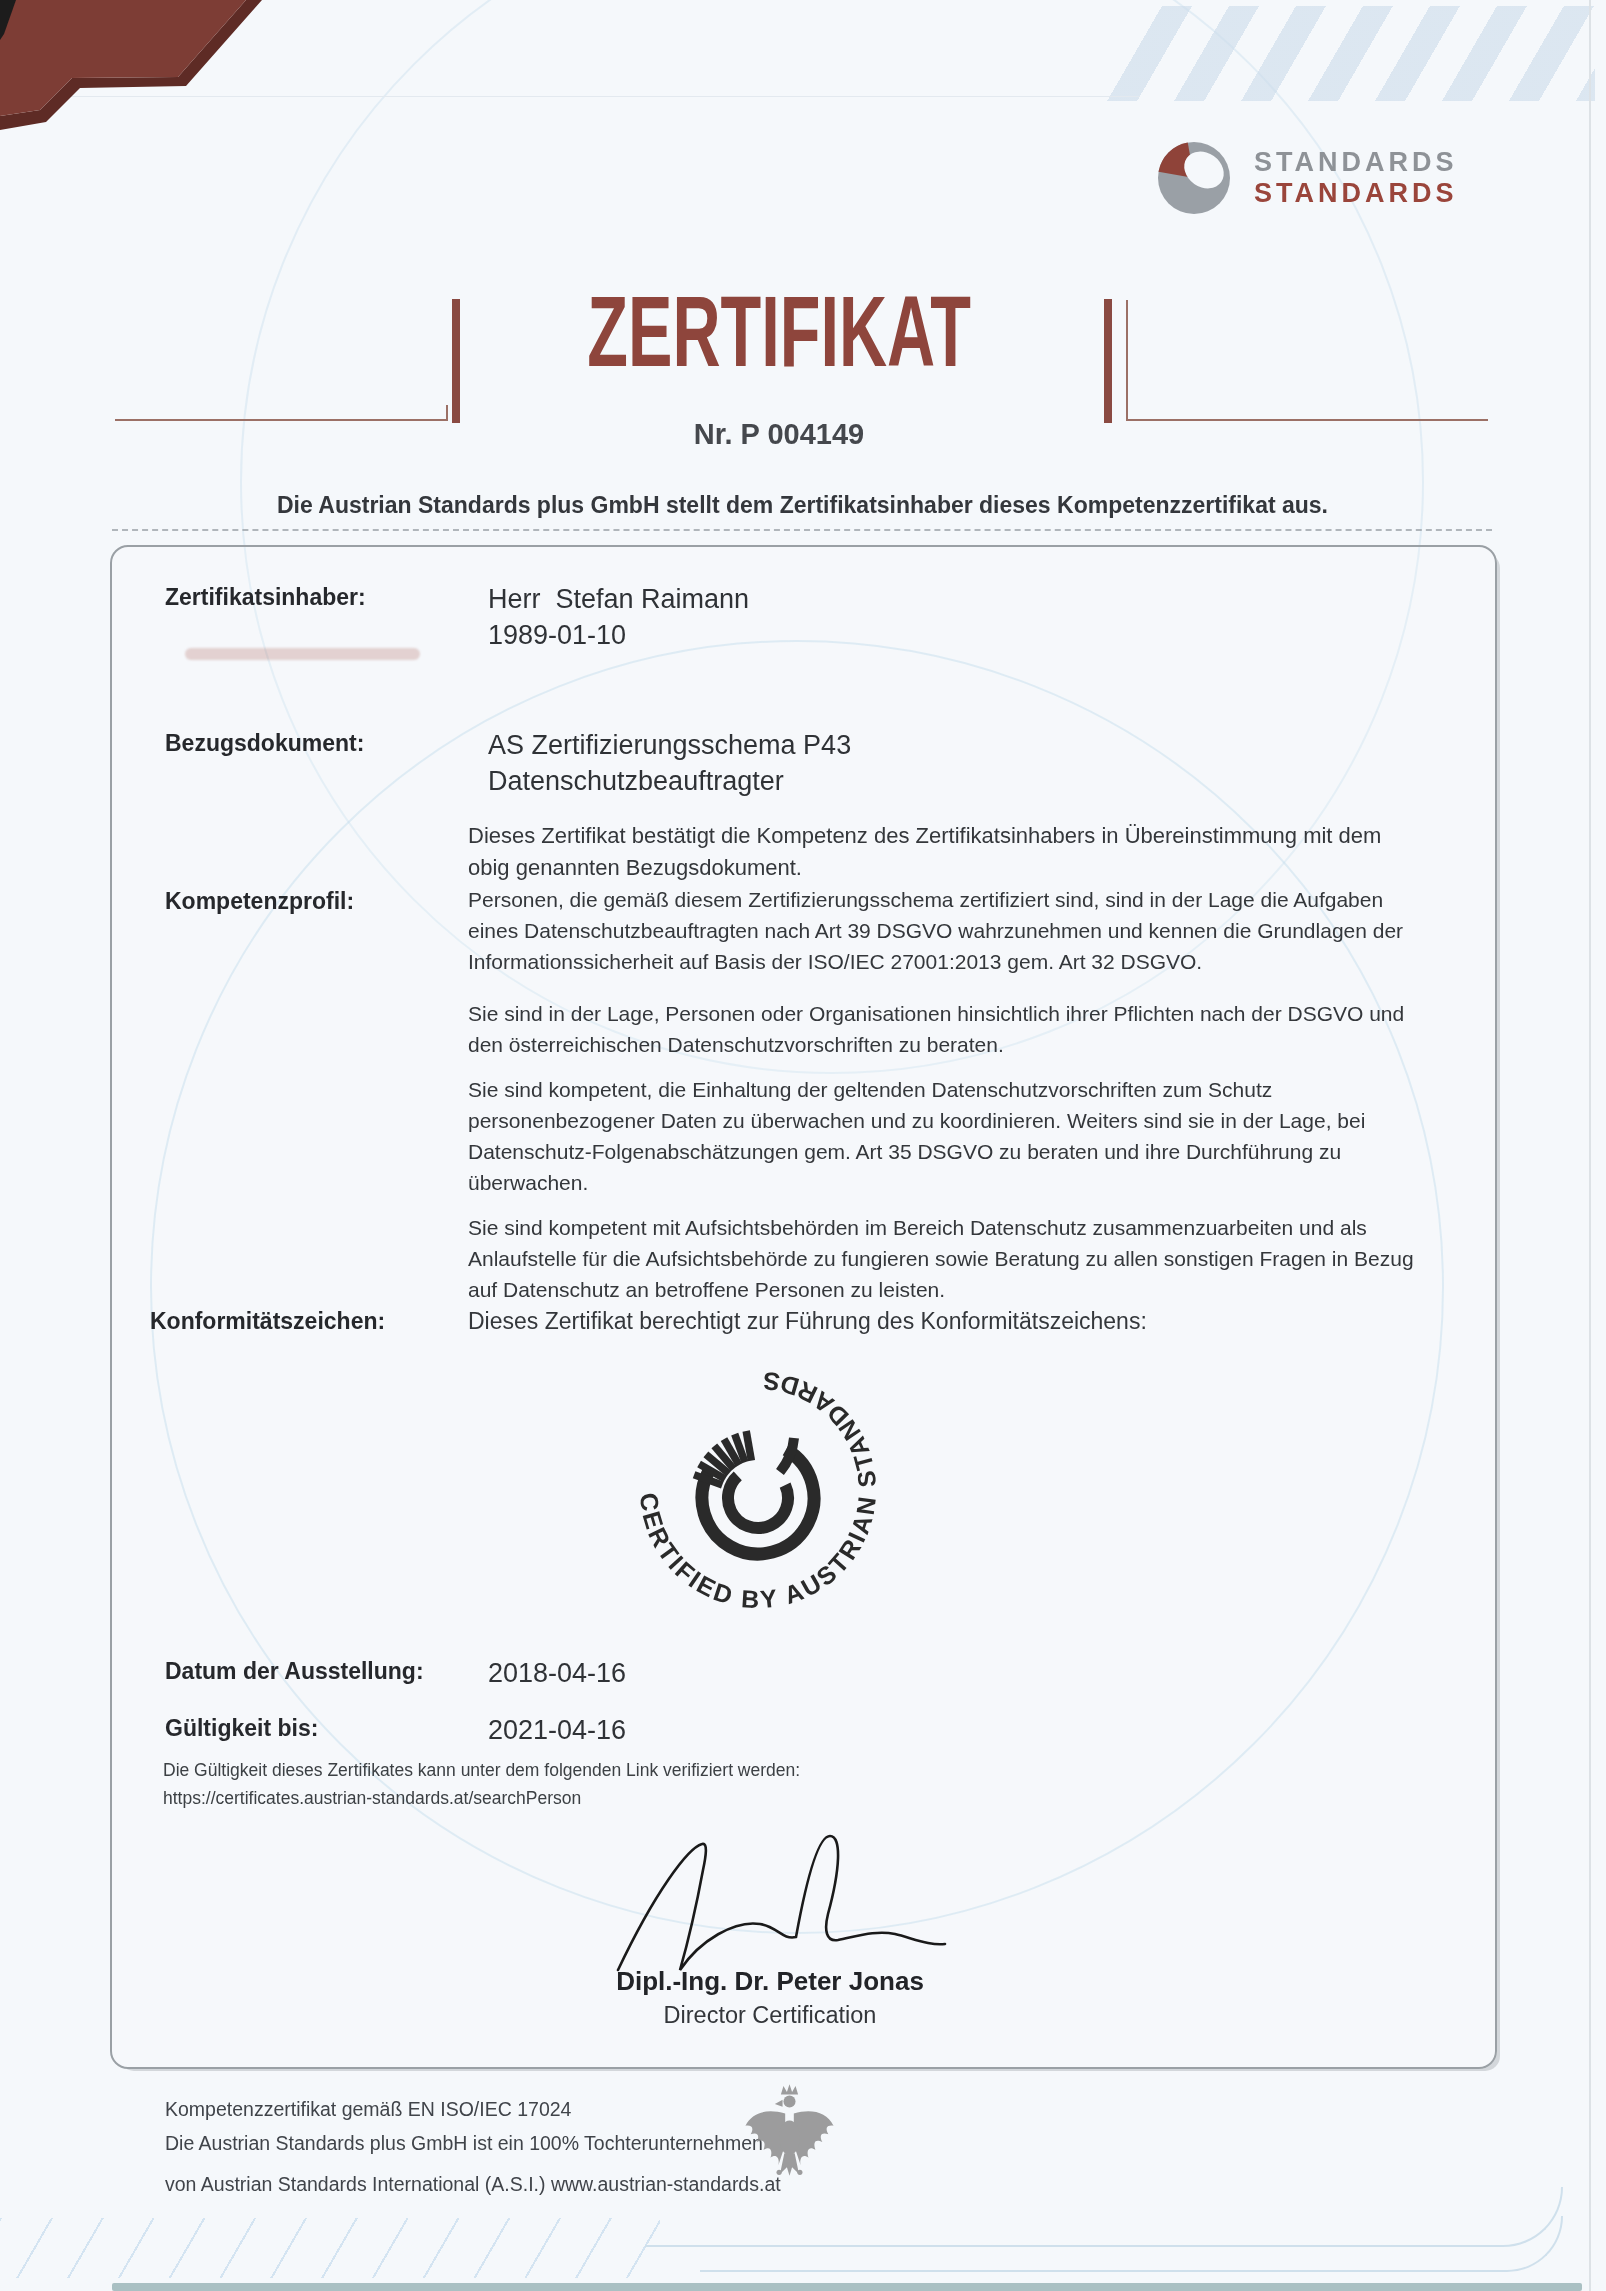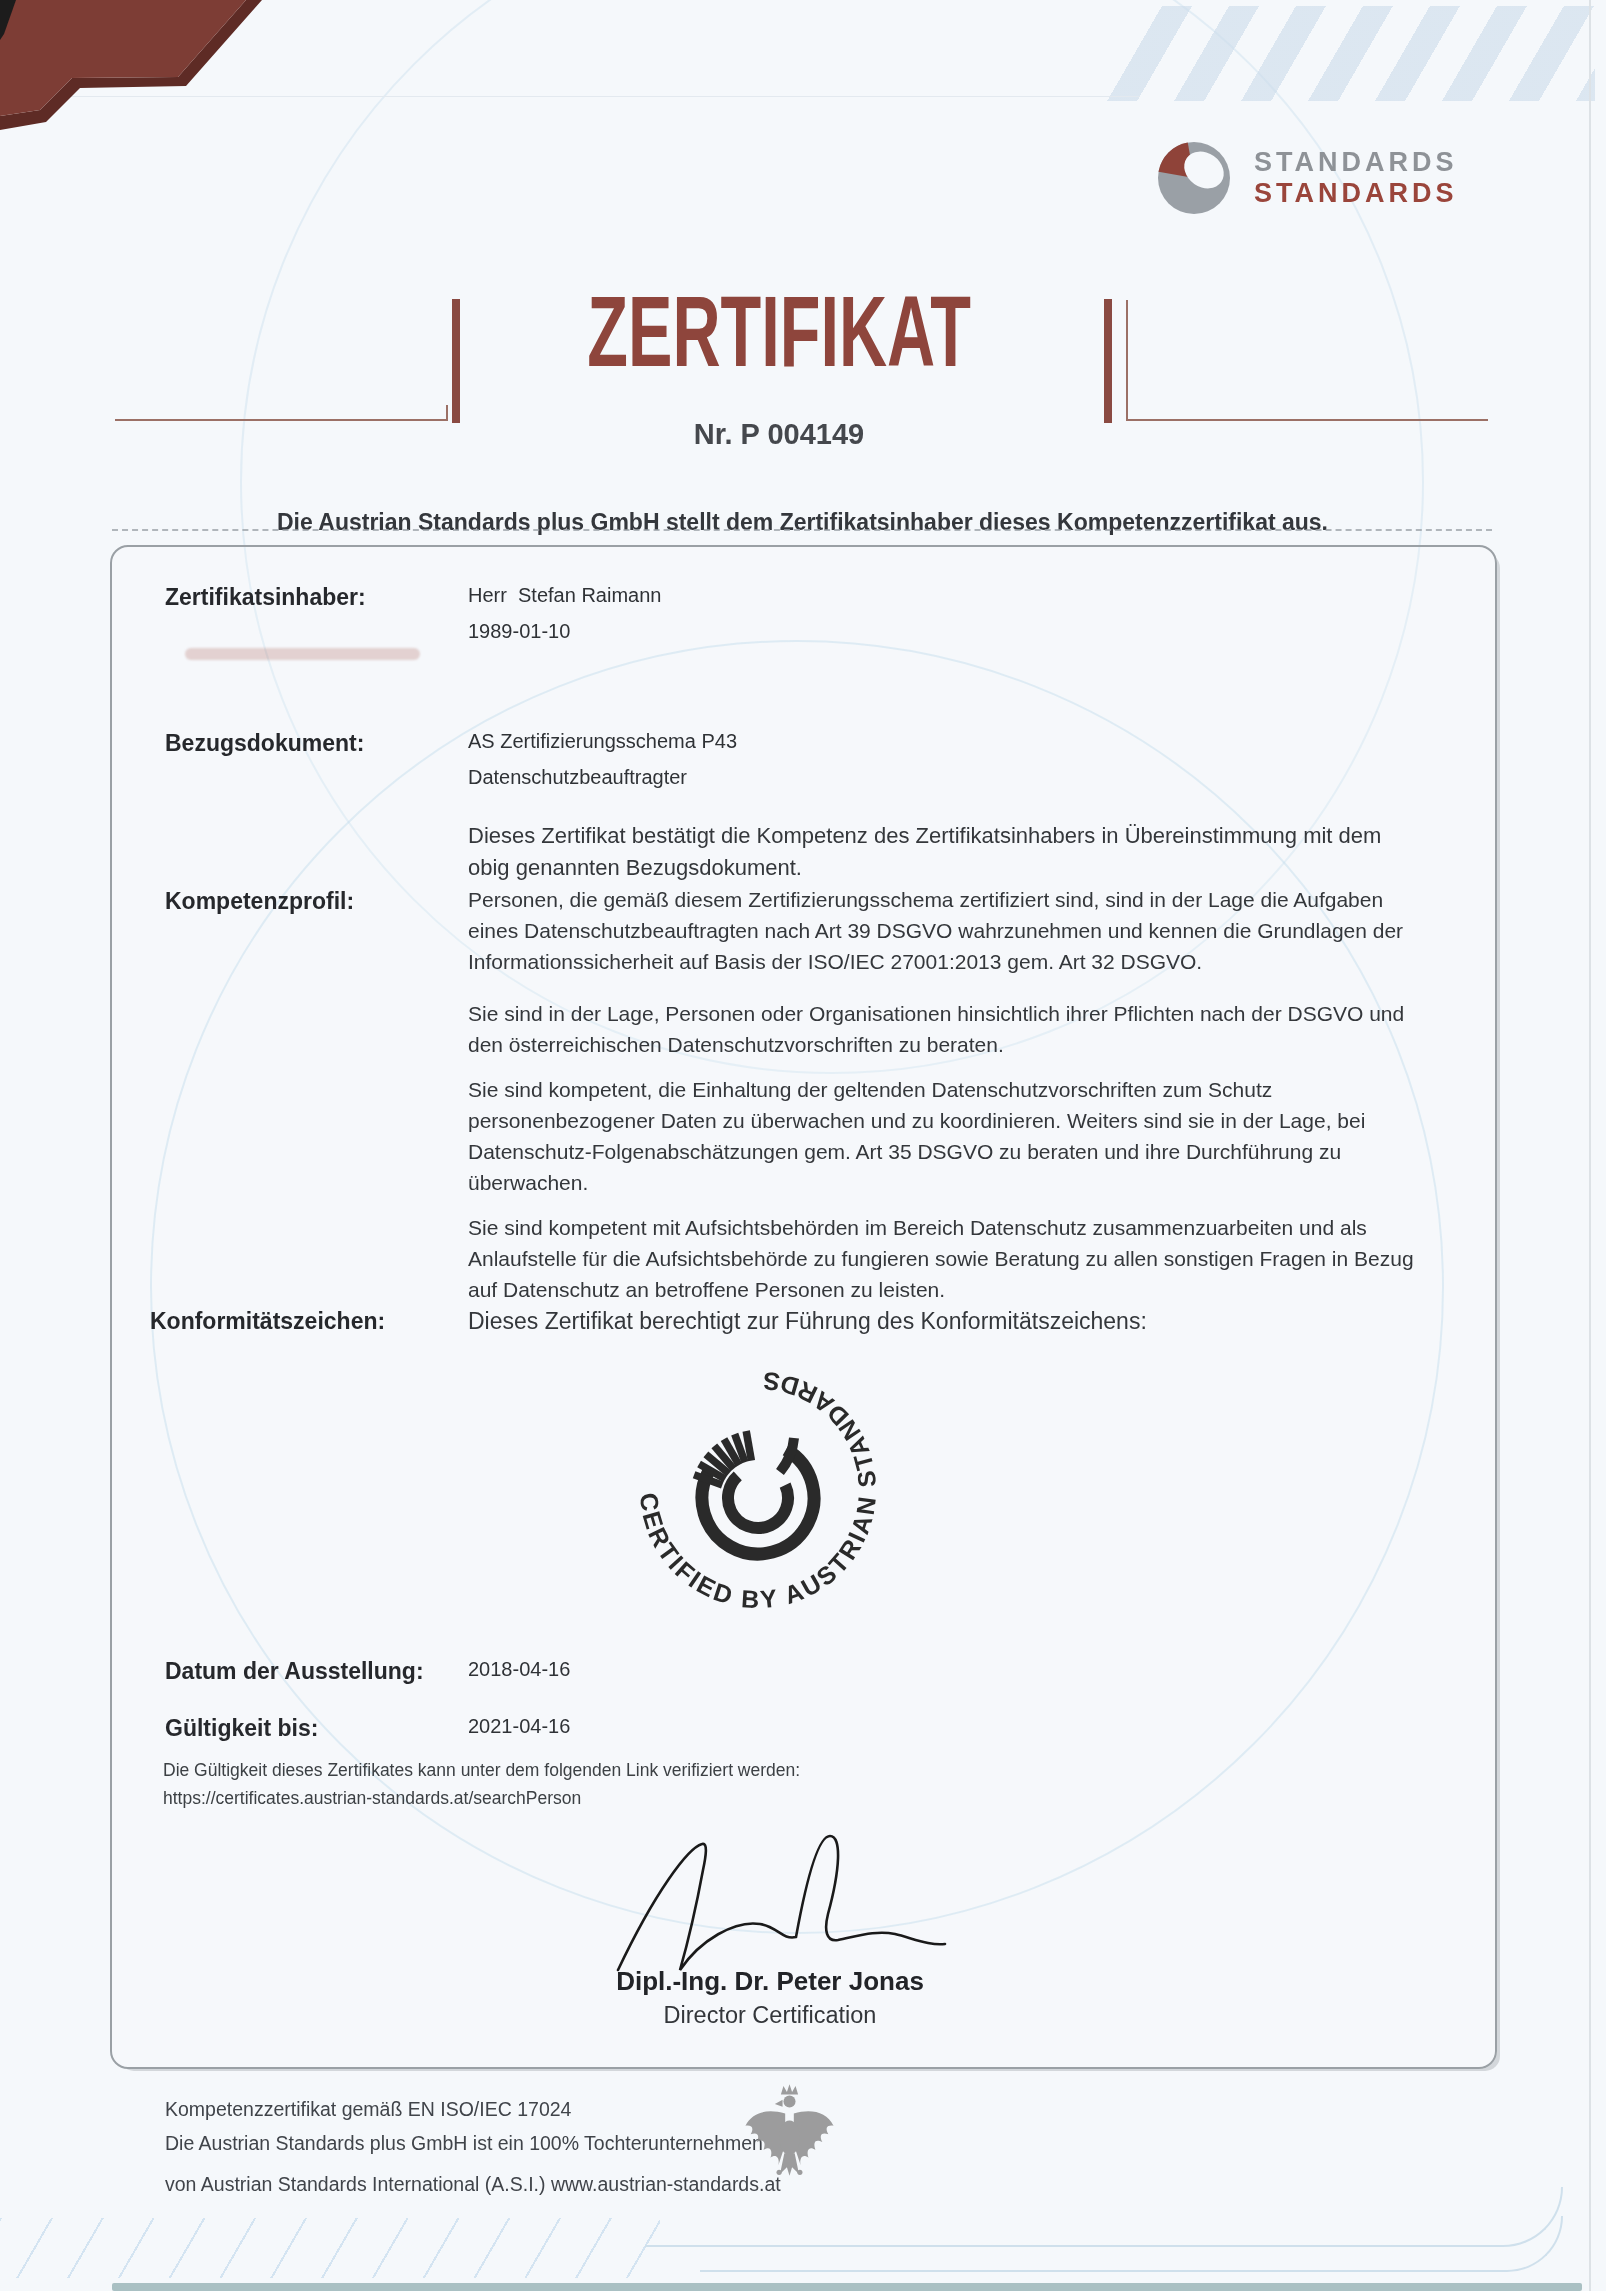--- a/index.html
+++ b/index.html
@@ -37,33 +37,33 @@
   .title-bar  { position:absolute; width:8px; height:124px; background:#8a4a42; z-index:2; }
   .title {
     position:absolute; left:519px; top:280px; width:520px; text-align:center; z-index:2;
     font-size:90px; font-weight:bold; color:#8e453c; letter-spacing:0px;
   }
   .title span { display:inline-block; transform:scale(.74,1.12); transform-origin:center; }
 
   .cert-number { position:absolute; left:519px; top:418px; width:520px; text-align:center;
     font-size:29px; font-weight:bold; color:#45484d; z-index:2; }
   .subtitle { position:absolute; left:110px; top:492px; width:1385px; text-align:center;
-    font-size:23px; font-weight:bold; color:#34373c; z-index:2;margin-top:17px; }
+    font-size:23px; font-weight:bold; color:#34373c; z-index:2; }
   .dashed-sep { position:absolute; left:112px; top:529px; width:1380px; border-top:2px dashed #9aa0a6; opacity:.75; z-index:2; }
 
   
   .main-box {
     position:absolute; left:110px; top:545px; width:1383px; height:1520px;
     border:2px solid #9aa0a5; border-radius:18px; z-index:1;
     box-shadow:6px 5px 0 -3px rgba(150,156,160,.35);
     background:rgba(255,255,255,.12);
   }
 
   .label { position:absolute; font-weight:bold; font-size:23px; color:#26282c; z-index:2; }
-  .value { position:absolute; font-size:20px; color:#2f3236; white-space:pre; z-index:2; }
+  .value { position:absolute; font-size:27px; color:#2f3236; white-space:pre; z-index:2;margin-left:20px; }
   .para  { position:absolute; left:468px; width:952px; font-size:21px; line-height:31px; color:#34373b; z-index:2; }
   .smudge { position:absolute; left:185px; top:648px; width:235px; height:12px;
     background:rgba(158,72,60,.22); border-radius:6px; filter:blur(1px); z-index:2; }
 
   .small-note { position:absolute; left:163px; font-size:17.5px; color:#3c4044; z-index:2; }
 
   .seal { position:absolute; left:608px; top:1340px; z-index:2; }
   .sig  { position:absolute; left:600px; top:1822px; z-index:2; }
   .sig-name { position:absolute; left:520px; top:1966px; width:500px; text-align:center;
     font-size:26px; font-weight:bold; color:#222428; z-index:2; }

